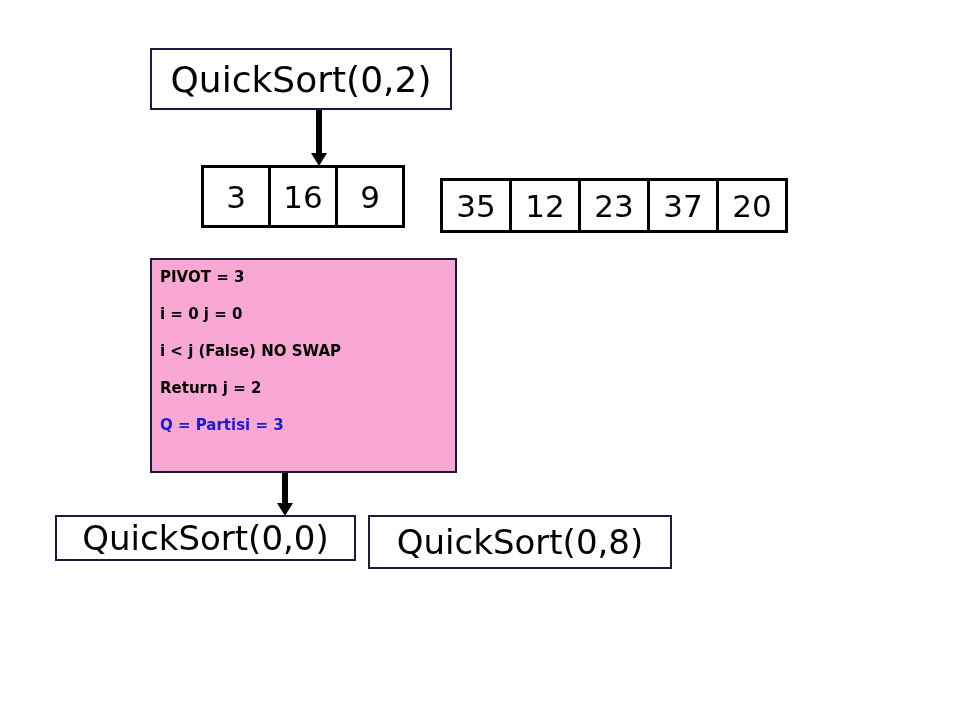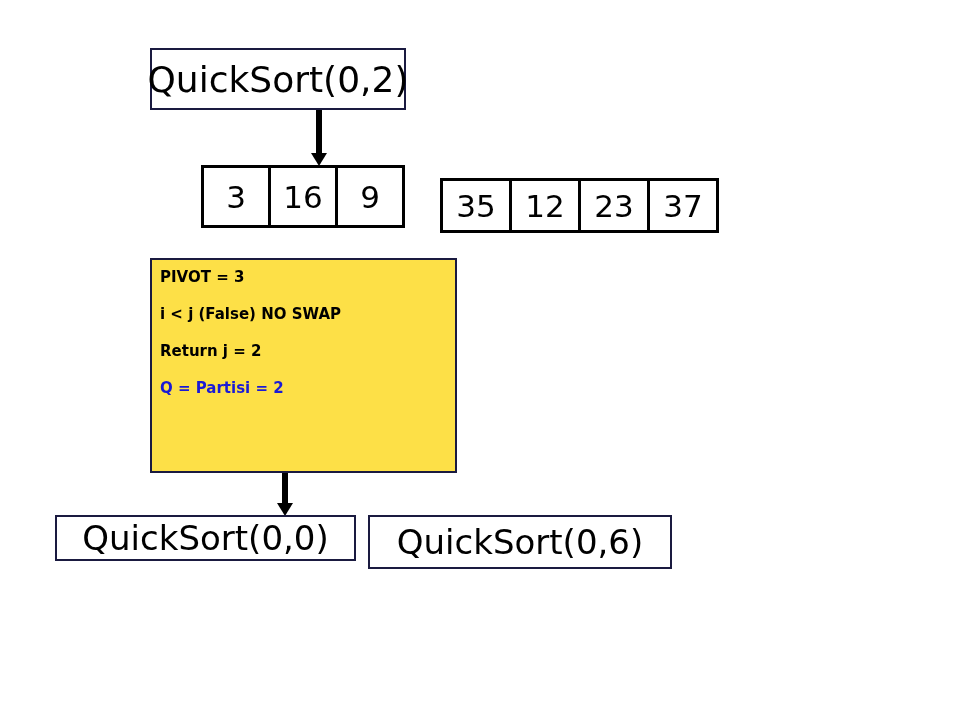--- a/index.html
+++ b/index.html
@@ -27,21 +27,21 @@
     justify-content: center;
     color: #000000;
     font-family: "DejaVu Sans", sans-serif;
     font-weight: 400;
     white-space: nowrap;
   }
 
   #call-root {
     left: 150px;
     top: 48px;
-    width: 256px;
+    width: 302px;
     height: 62px;
     font-size: 36px;
   }
   #call-left {
     left: 55px;
     top: 515px;
     width: 301px;
     height: 46px;
     font-size: 34px;
   }
@@ -93,21 +93,21 @@
 
   
   #info-box {
     position: absolute;
     left: 150px;
     top: 258px;
     width: 307px;
     height: 215px;
     box-sizing: border-box;
     border: 2px solid #1a1a40;
-    background: #fde047;
+    background: #f9a8d4;
     padding: 10px 0 4px 8px;
   }
   .info-line {
     font-family: "DejaVu Sans", sans-serif;
     font-size: 15px;
     font-weight: bold;
     color: #000000;
     line-height: 1;
     margin-bottom: 22px;
     white-space: nowrap;
@@ -174,35 +174,37 @@
     <div class="cell">3</div>
     <div class="cell">16</div>
     <div class="cell">9</div>
   </div>
 
   <div class="array" id="array-right">
     <div class="cell">35</div>
     <div class="cell">12</div>
     <div class="cell">23</div>
     <div class="cell">37</div>
+    <div class="cell">20</div>
   </div>
 
   <div id="info-box">
     <div class="info-line">PIVOT = 3</div>
+    <div class="info-line">i = 0 j = 0</div>
     <div class="info-line">i &lt; j  (False)   NO SWAP</div>
     <div class="info-line">Return j = 2</div>
-    <div class="info-line accent">Q = Partisi = 2</div>
+    <div class="info-line accent">Q = Partisi = 3</div>
   </div>
 
   <div class="arrow" id="arrow-info-to-call">
     <div class="arrow-shaft"></div>
     <div class="arrow-head"></div>
   </div>
 
   <div class="call-box" id="call-left">
     <span>QuickSort(0,0)</span>
   </div>
 
   <div class="call-box" id="call-right">
-    <span>QuickSort(0,6)</span>
+    <span>QuickSort(0,8)</span>
   </div>
 
 </div>
 
 </body></html>

